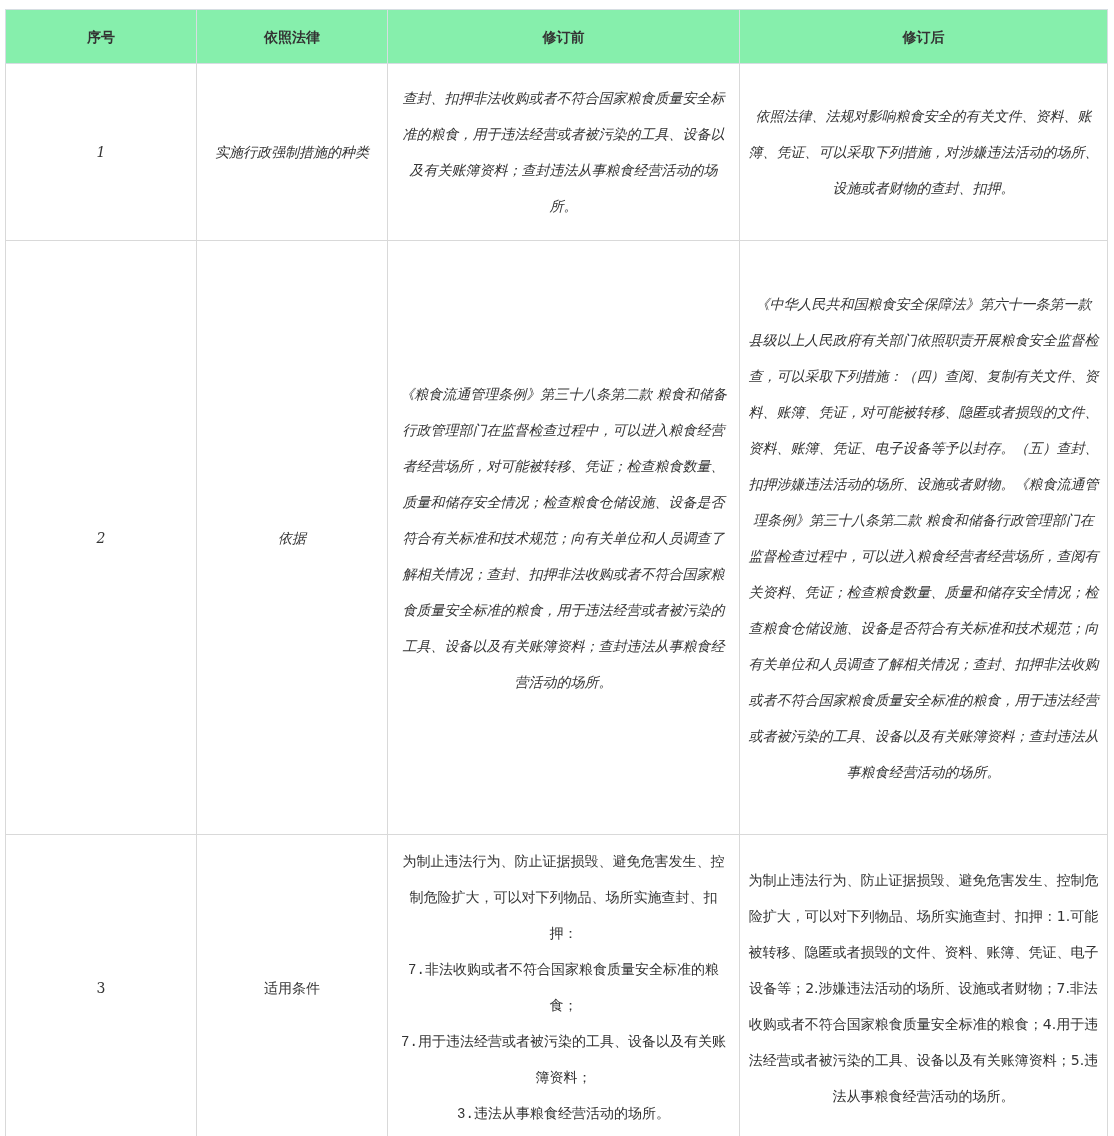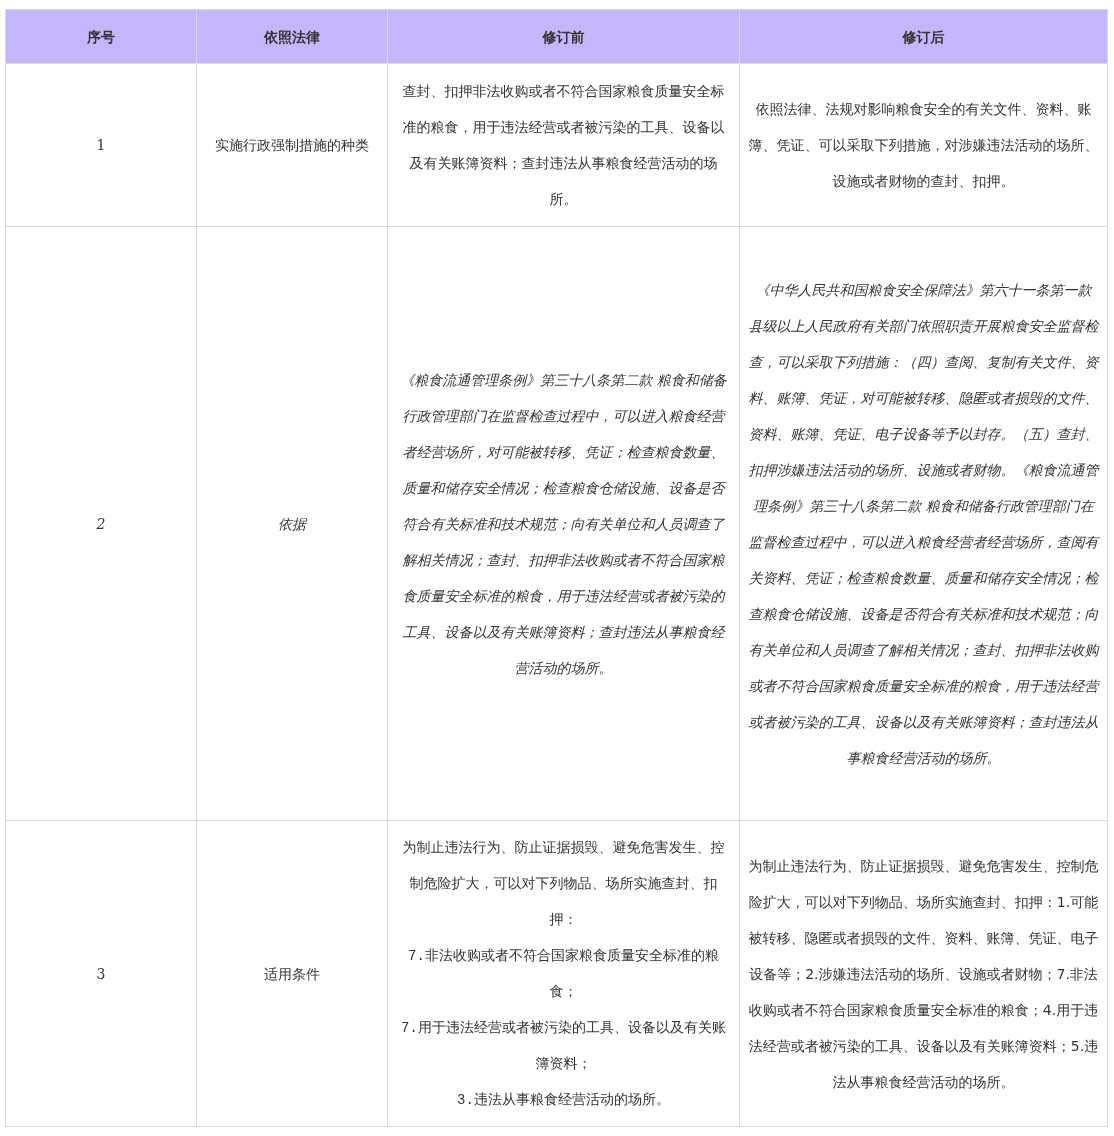--- a/index.html
+++ b/index.html
@@ -30,32 +30,32 @@
     table.rev-table td {
       border: 1px solid #d9d9d9;
       text-align: center;
       vertical-align: middle;
       font-size: 14px;
       line-height: 36px;
       padding: 0 8px;
       word-break: break-all;
     }
     table.rev-table th {
-      background: #c4b5fd;
+      background: #86efac;
       font-weight: bold;
       color: #333333;
       height: 53px;
       line-height: 20px;
       border-color: #d6dde2;
     }
     .col-no { width: 191px; }
     .col-clause { width: 191px; }
     .col-before { width: 352px; }
     .col-after { width: 368px; }
-    tr.row-1 td { height: 162px; }
+    tr.row-1 td { height: 162px; font-style: italic; }
     tr.row-2 td { height: 593px; font-style: italic; }
     tr.row-3 td { height: 305px; }
     .cell-num {
       font-family: "DejaVu Serif", "Liberation Serif", serif;
       font-size: 15px;
     }
     .line {
       display: block;
       font-family: Liberation Mono, monospace;
     }
@@ -75,21 +75,21 @@
       <tr>
         <th>序号</th>
         <th>依照法律</th>
         <th>修订前</th>
         <th>修订后</th>
       </tr>
     </thead>
     <tbody>
       <tr class="row-1">
         <td class="cell-num">1</td>
-        <td style="padding: 0 14px;">实施行政强制措施的种类</td>
+        <td style="padding: 7px 14px;">实施行政强制措施的种类</td>
         <td>查封、扣押非法收购或者不符合国家粮食质量安全标准的粮食，用于违法经营或者被污染的工具、设备以及有关账簿资料；查封违法从事粮食经营活动的场所。</td>
         <td>依照法律、法规对影响粮食安全的有关文件、资料、账簿、凭证、可以采取下列措施，对涉嫌违法活动的场所、设施或者财物的查封、扣押。</td>
       </tr>
       <tr class="row-2">
         <td class="cell-num">2</td>
         <td>依据</td>
         <td>《粮食流通管理条例》第三十八条第二款 粮食和储备行政管理部门在监督检查过程中，可以进入粮食经营者经营场所，对可能被转移、凭证；检查粮食数量、质量和储存安全情况；检查粮食仓储设施、设备是否符合有关标准和技术规范；向有关单位和人员调查了解相关情况；查封、扣押非法收购或者不符合国家粮食质量安全标准的粮食，用于违法经营或者被污染的工具、设备以及有关账簿资料；查封违法从事粮食经营活动的场所。</td>
         <td>《中华人民共和国粮食安全保障法》第六十一条第一款 县级以上人民政府有关部门依照职责开展粮食安全监督检查，可以采取下列措施：（四）查阅、复制有关文件、资料、账簿、凭证，对可能被转移、隐匿或者损毁的文件、资料、账簿、凭证、电子设备等予以封存。（五）查封、扣押涉嫌违法活动的场所、设施或者财物。《粮食流通管理条例》第三十八条第二款 粮食和储备行政管理部门在监督检查过程中，可以进入粮食经营者经营场所，查阅有关资料、凭证；检查粮食数量、质量和储存安全情况；检查粮食仓储设施、设备是否符合有关标准和技术规范；向有关单位和人员调查了解相关情况；查封、扣押非法收购或者不符合国家粮食质量安全标准的粮食，用于违法经营或者被污染的工具、设备以及有关账簿资料；查封违法从事粮食经营活动的场所。</td>
       </tr>
       <tr class="row-3">

